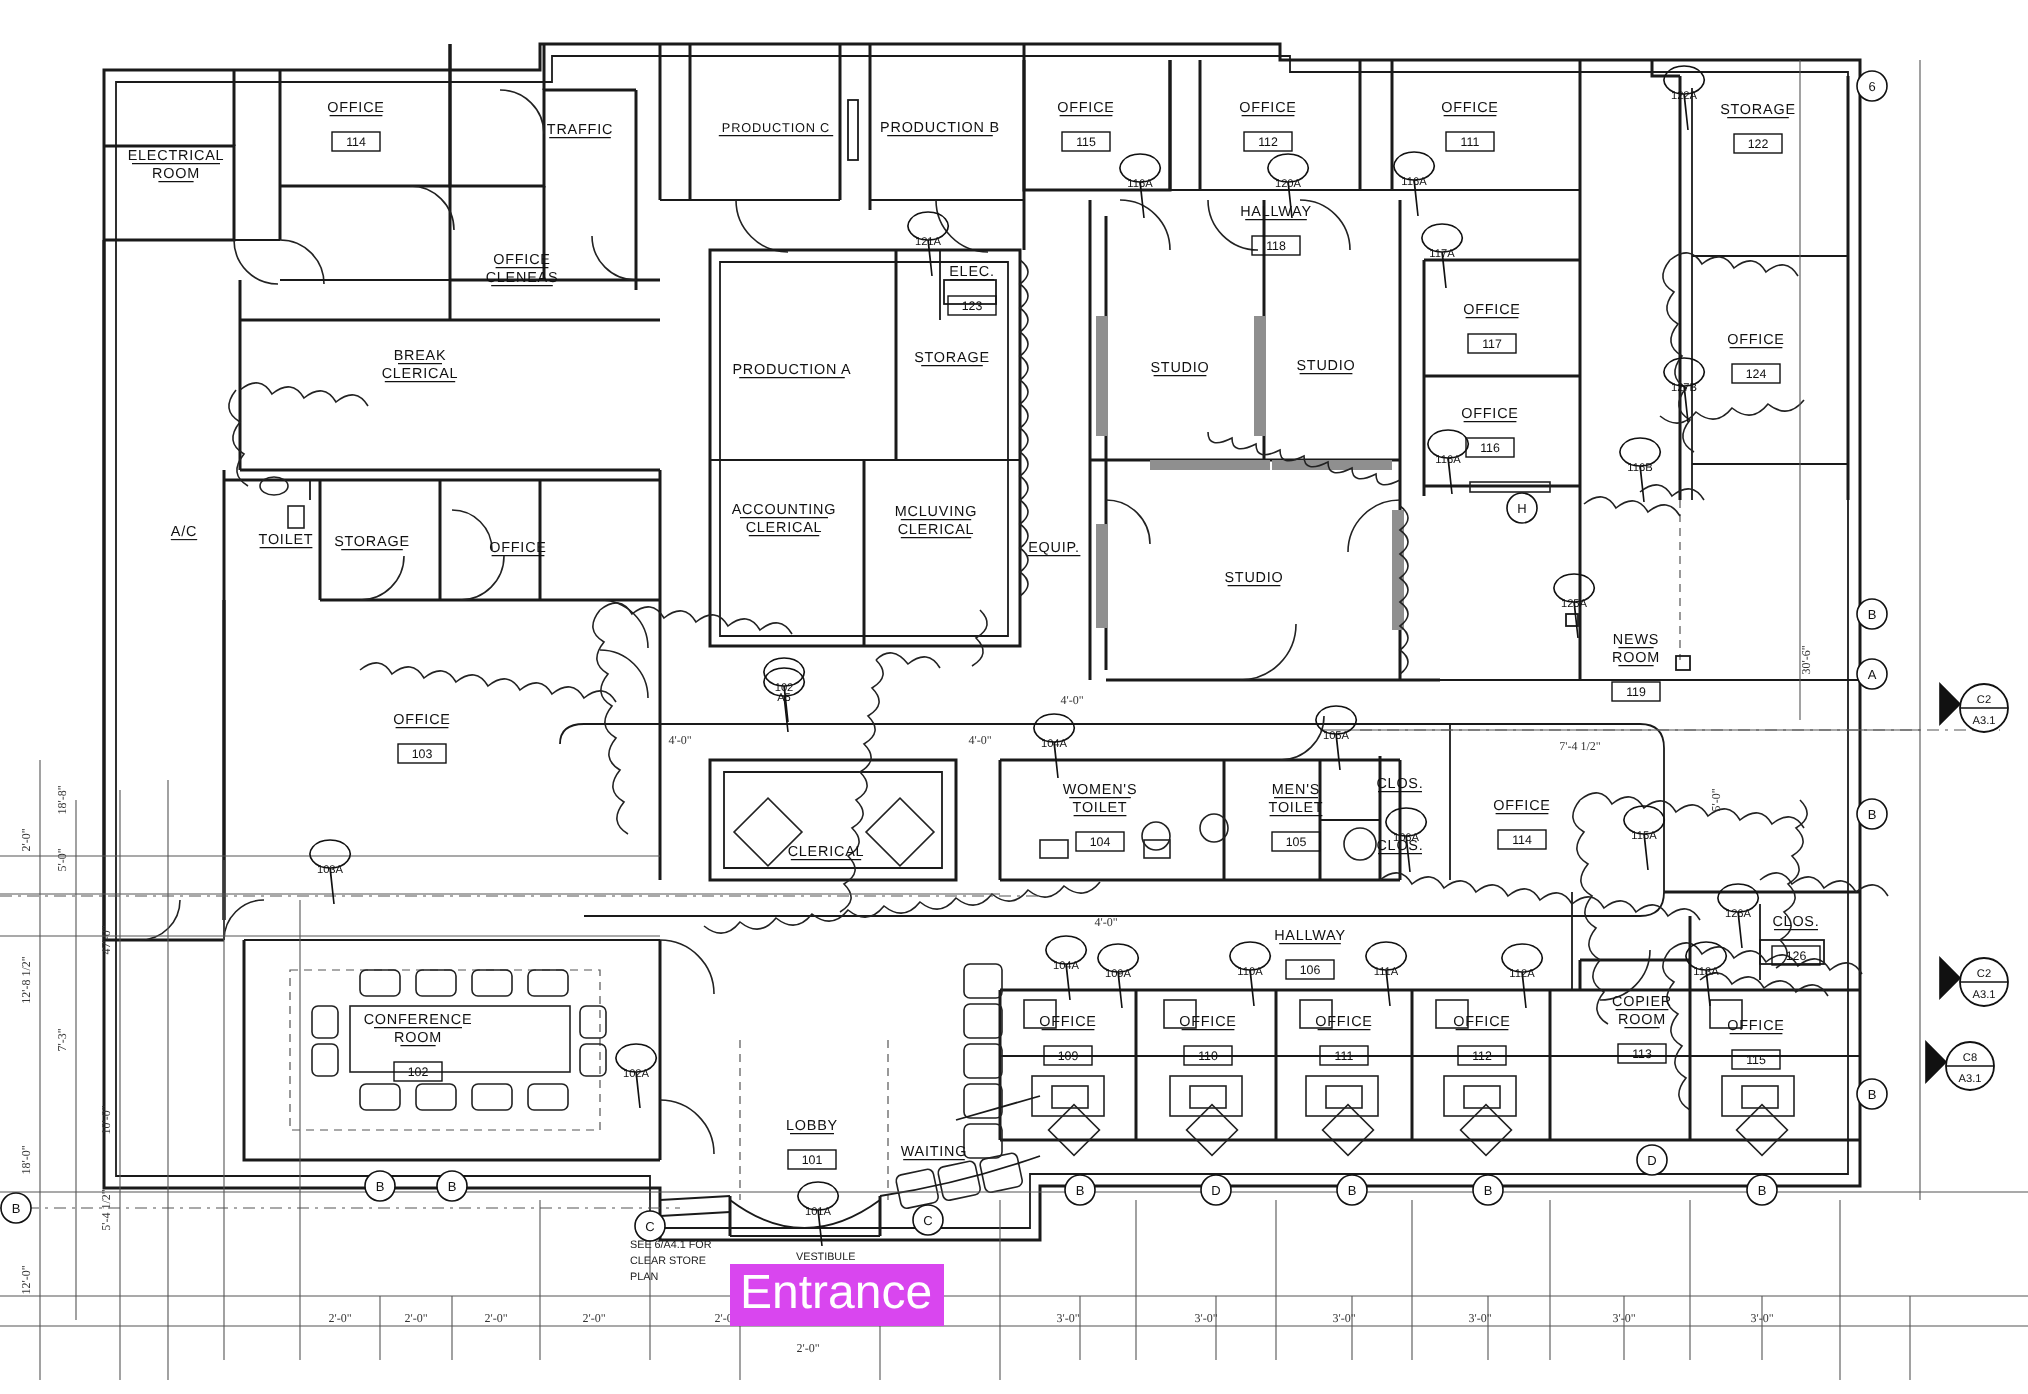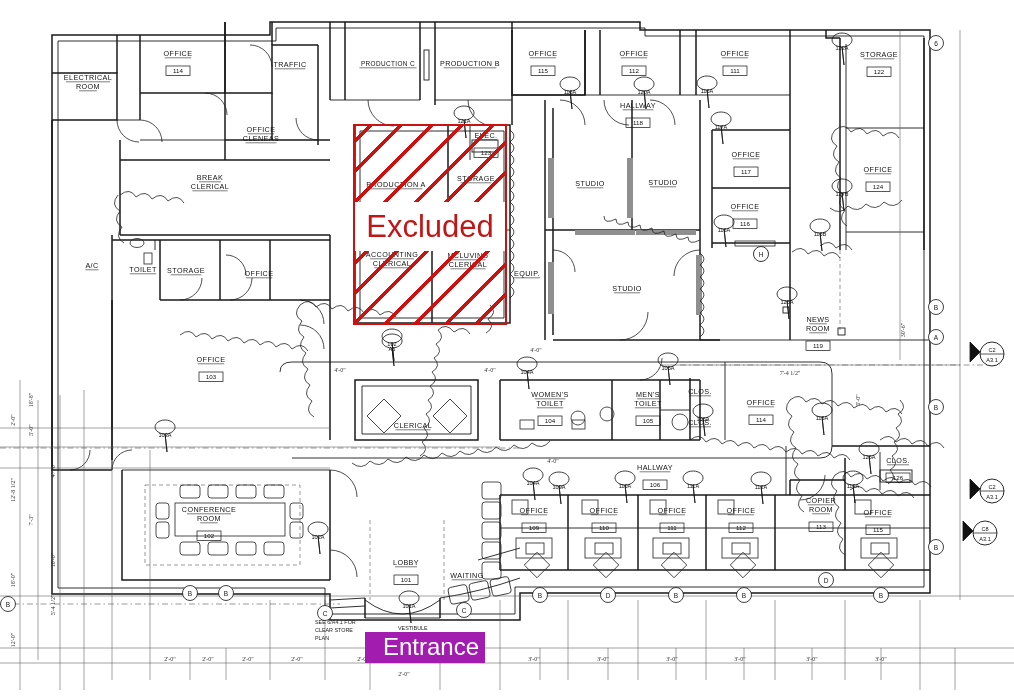--- a/index.html
+++ b/index.html
@@ -113,22 +113,22 @@
     font-weight: 400;
     letter-spacing: 0px;
     white-space: nowrap;
   }
 
   
   #entrance-marker {
     position: absolute;
     left: 365px;
     top: 632px;
-    background: #a21caf;
-    padding: 2px 6px 3px 18px;
+    background: #d946ef;
+    padding: 2px 6px 3px 5px;
     pointer-events: none;
   }
   #entrance-label {
     color: #ffffff;
     font-family: "Liberation Sans", sans-serif;
     font-size: 24px;
     line-height: 26px;
     white-space: nowrap;
   }
 </style>
@@ -952,24 +952,18 @@
         <text x="860" y="400" class="dimtext" transform="rotate(-90 860 400)">5'-0"</text>
       </g>
     <g id="note-layer">
         <text x="315" y="624" class="notetext">SEE 6/A4.1 FOR</text>
         <text x="315" y="632" class="notetext">CLEAR STORE</text>
         <text x="315" y="640" class="notetext">PLAN</text>
         <text x="398" y="630" class="notetext">VESTIBULE</text>
       </g>
   </svg>
 
-  <div id="excluded-overlay">
-    <div id="excluded-hatch"></div>
-    <div id="excluded-band">
-      <span id="excluded-label">Excluded</span>
-    </div>
-  </div>
 
   <div id="entrance-marker">
     <span id="entrance-label">Entrance</span>
   </div>
 
 </div>
 
 </body></html>

